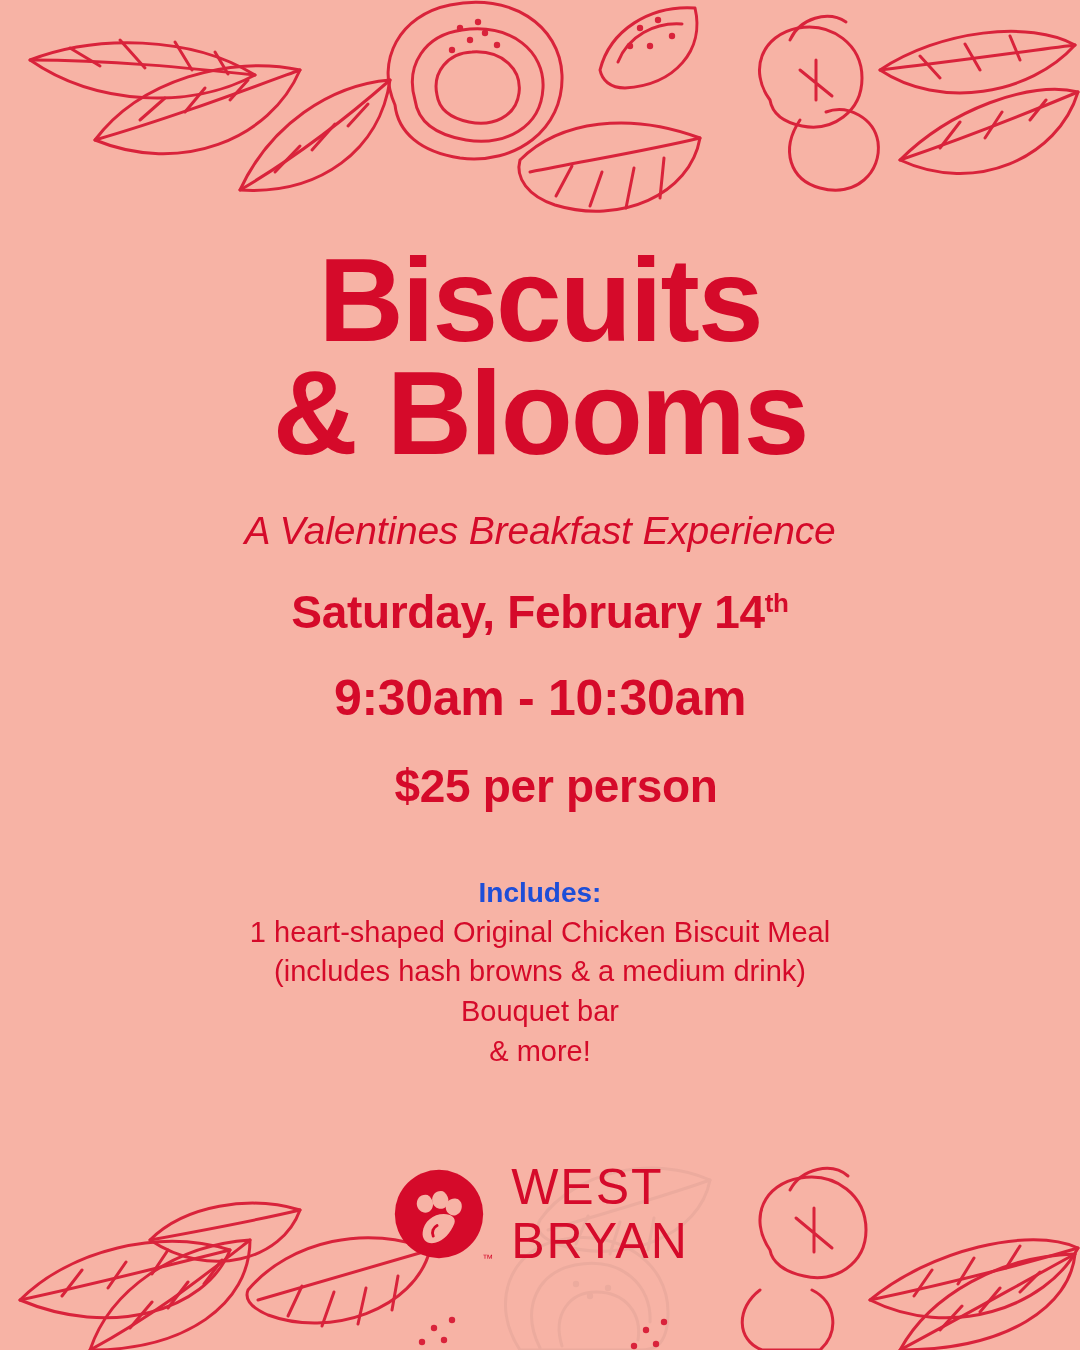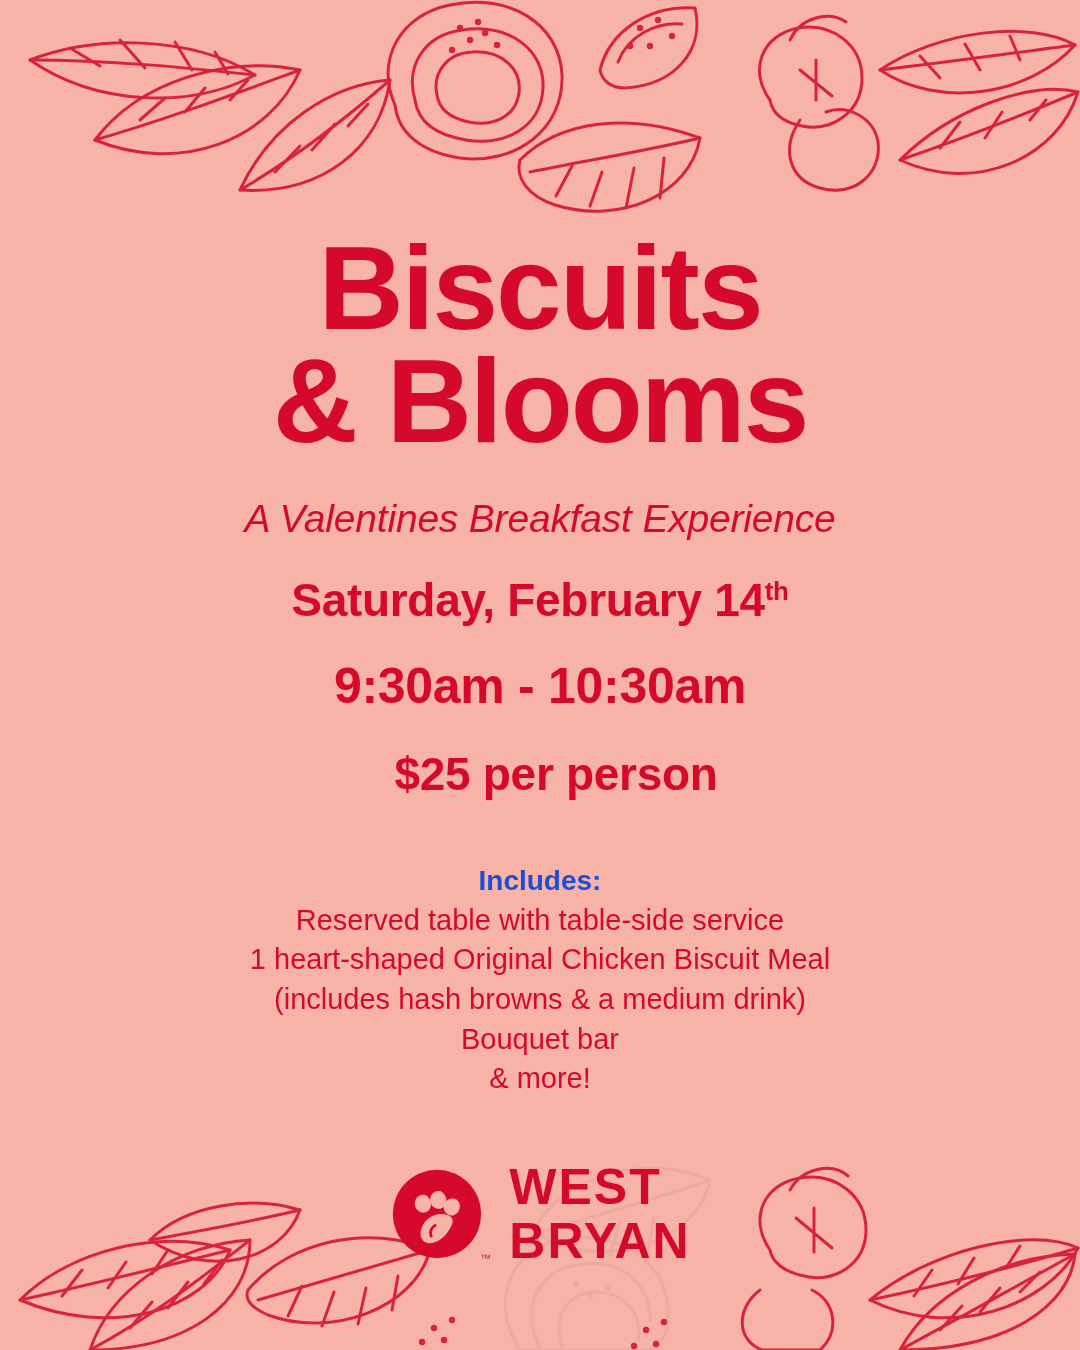--- a/index.html
+++ b/index.html
@@ -24,21 +24,21 @@
     position: absolute;
     left: 0;
     width: 1080px;
     pointer-events: none;
   }
   .floral-top { top: 0; }
   .floral-bottom { bottom: 0; }
   .content {
     position: absolute;
     left: 0;
-    top: 4px;
+    top: 16px;
     width: 1080px;
     text-align: center;
     z-index: 3;
   }
   .title {
     color: #d50a2a;
     font-weight: bold;
     font-size: 118px;
     line-height: 0.96;
     letter-spacing: -2px;
@@ -107,21 +107,21 @@
     gap: 24px;
     z-index: 4;
   }
   .logo-mark {
     width: 96px;
     height: 96px;
     position: relative;
   }
   .logo-text {
     color: #d50a2a;
-    font-weight: bold;
+    font-weight: normal;
     font-size: 50px;
     line-height: 1.08;
     letter-spacing: 2px;
     text-align: left;
   }
   .tm {
     position: absolute;
     font-size: 11px;
     color: #d50a2a;
     right: -6px;
@@ -242,21 +242,20 @@
       <span>Saturday, February 14</span><sup>th</sup>
     </div>
 
     <div class="time">9:30am - 10:30am</div>
 
     <div class="price">$25 per person</div>
 
     <div class="includes-label">Includes:</div>
 
     <div class="includes-list">
-      <div>Reserved table with table-side service</div>
       <div>1 heart-shaped Original Chicken Biscuit Meal</div>
       <div>(includes hash browns &amp; a medium drink)</div>
       <div>Bouquet bar</div>
       <div>&amp; more!</div>
     </div>
   </div>
 
   <div class="logo-block">
     <div class="logo-mark">
       <svg viewBox="0 0 100 100" width="96" height="96">

